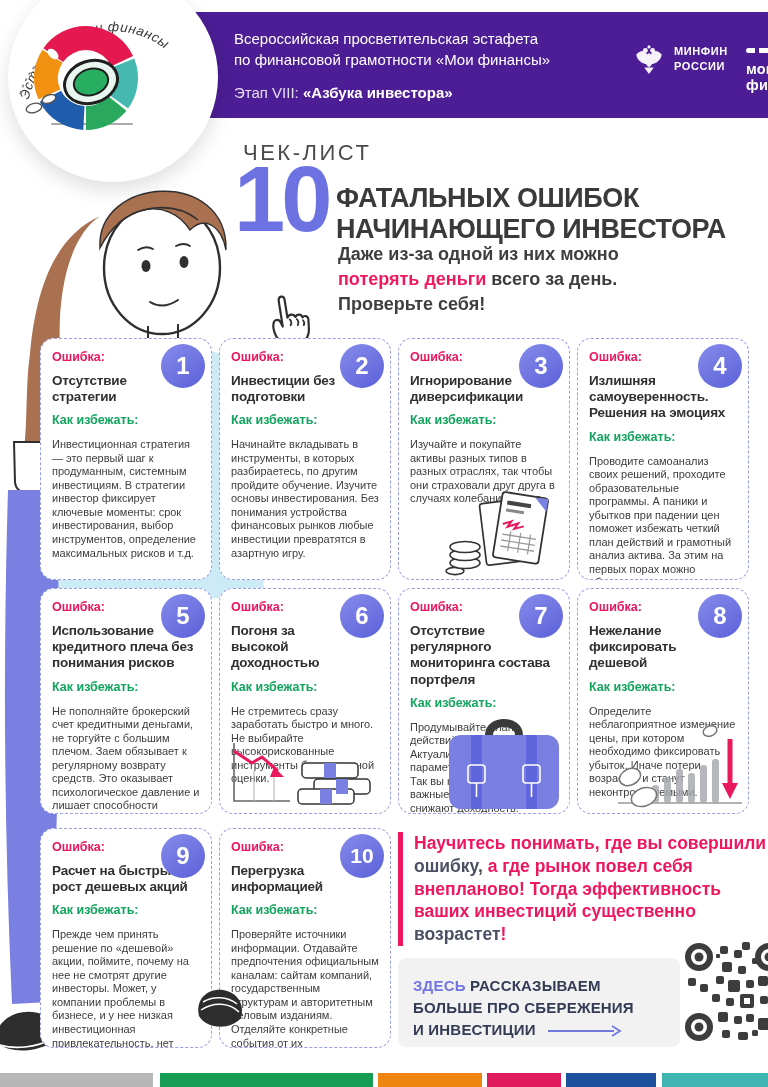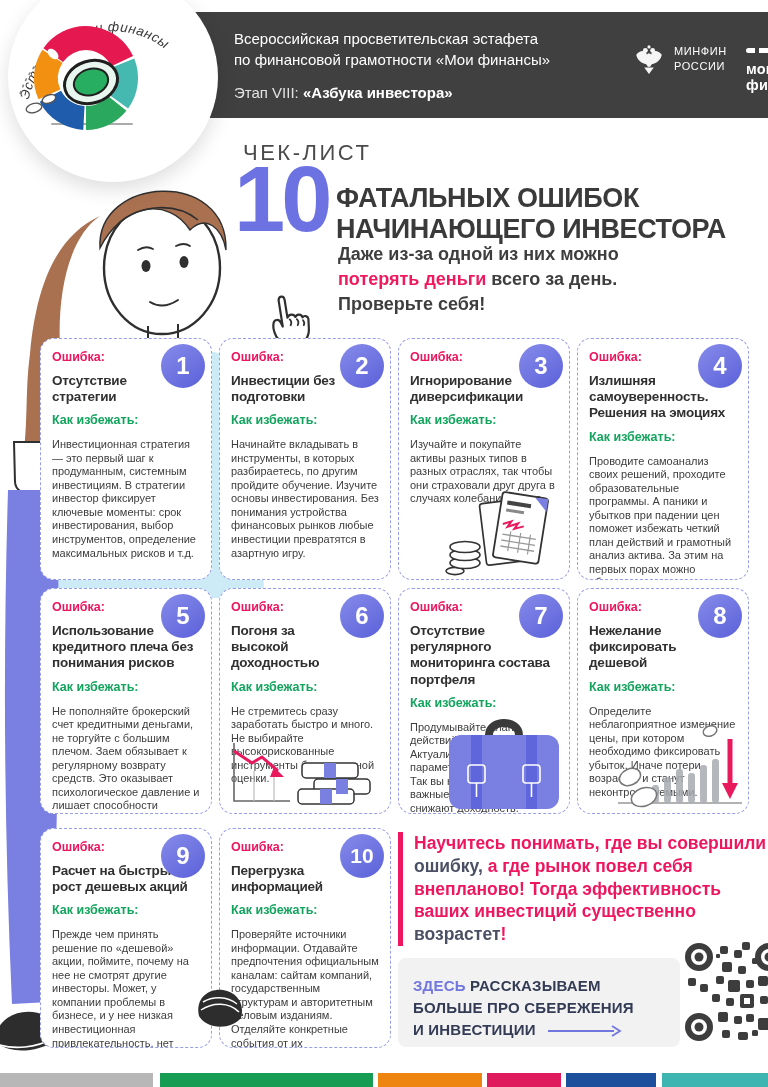--- a/index.html
+++ b/index.html
@@ -1,27 +1,27 @@
 <!DOCTYPE html>
 <html><head>
 <meta charset="utf-8">
 <style>
   html,body{margin:0;padding:0;background:#e8e8e8;}
   .poster{position:relative;width:768px;height:1087px;background:#ffffff;overflow:hidden;
           font-family:"Liberation Sans",sans-serif;color:#3c3c3c;}
 
   
-  .banner{position:absolute;left:108px;top:12px;right:0;height:106px;background:#404040;
+  .banner{position:absolute;left:108px;top:12px;right:0;height:106px;background:#4c1d95;
           border-radius:26px 0 0 26px;display:flex;align-items:center;}
   .banner-text{margin-left:126px;color:#fff;font-size:15px;line-height:1.4;font-weight:500;}
   .stage{margin-top:12px;font-size:15px;}
   .stage .pfx{opacity:.85;font-weight:400;}
   .stage .b{font-weight:700;}
   .minfin{position:absolute;left:524px;top:30px;display:flex;align-items:center;gap:8px;}
-  .minfin-text{color:#fff;font-size:11px;font-weight:400;letter-spacing:.6px;line-height:1.35;}
+  .minfin-text{color:#fff;font-size:11px;font-weight:700;letter-spacing:.6px;line-height:1.35;}
   .myfin{position:absolute;left:638px;top:36px;width:100px;}
   .dashes{width:92px;height:5px;border-radius:3px;
           background:repeating-linear-gradient(90deg,#fff 0 9px,rgba(0,0,0,0) 9px 13px);}
   .myfin-word{margin-top:8px;color:#fff;font-weight:800;font-size:14.5px;letter-spacing:.2px;}
 
   
   .badge{position:absolute;left:8px;top:-28px;width:210px;height:210px;border-radius:50%;
          background:#fff;box-shadow:0 8px 20px rgba(0,0,0,.13);z-index:6;}
   .badge svg{position:absolute;inset:0;}
 

